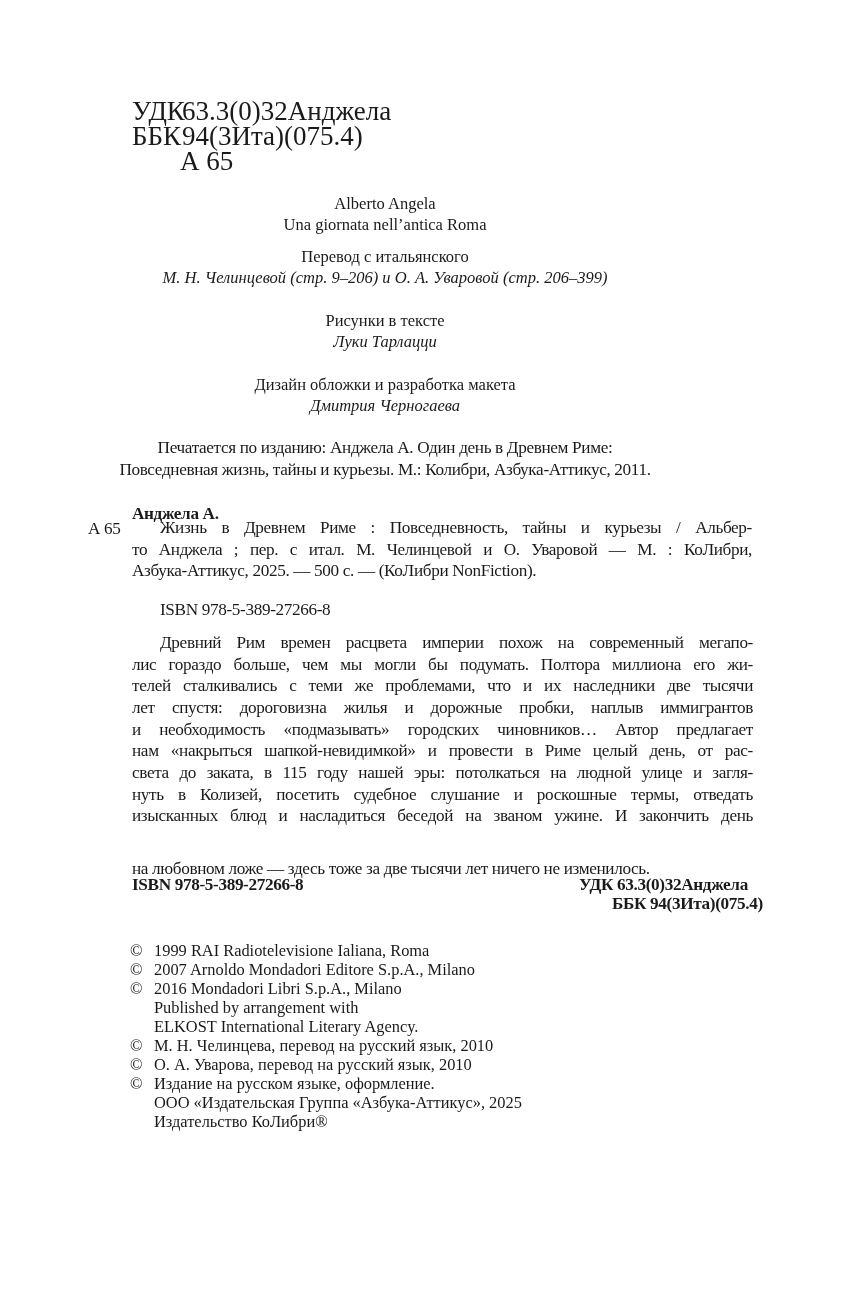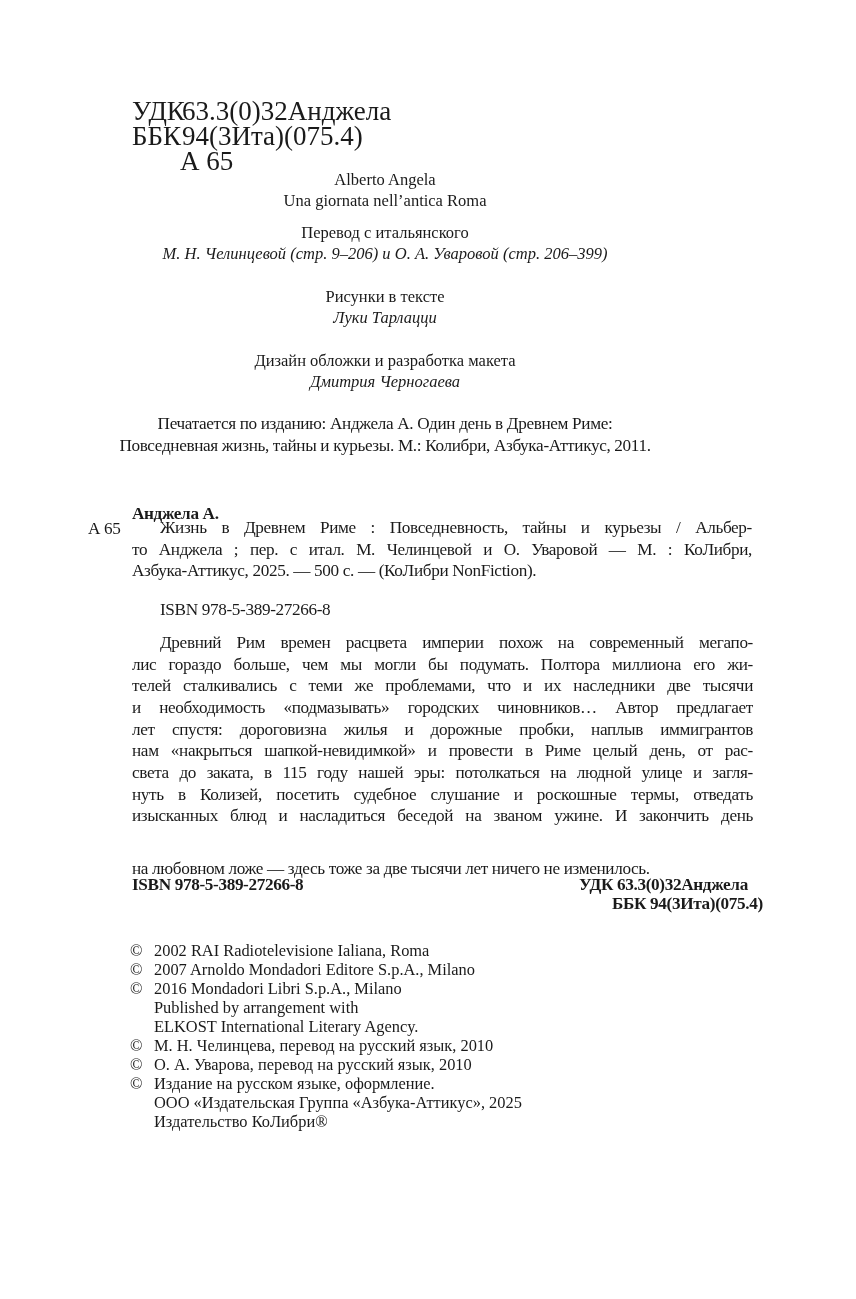--- a/index.html
+++ b/index.html
@@ -20,20 +20,21 @@
       font-size: 27px;
       line-height: 26px;
     }
     .center-block {
       position: absolute;
       left: 0;
       width: 770px;
       text-align: center;
       font-size: 16.5px;
       line-height: 21px;
+      margin-top: 24px;
     }
     .center-block .line { display: block; white-space: nowrap; }
     .it { font-style: italic; }
     .condensed {
       font-size: 17.2px;
       line-height: 21.5px;
       letter-spacing: -0.35px;
     }
     .bib {
       position: absolute;
@@ -107,37 +108,37 @@
   <span class="line" style="padding-left:28px;">Жизнь в Древнем Риме : Повседневность, тайны и курьезы / Альбер-</span>
   <span class="line">то Анджела ; пер. с итал. М. Челинцевой и О. Уваровой — М. : КоЛибри,</span>
   <span class="line last">Азбука-Аттикус, 2025. — 500 с. — (КоЛибри NonFiction).</span>
 </div>
 <span class="abs condensed" style="left:160px; top:599px;">ISBN 978-5-389-27266-8</span>
 
 <div class="annot" style="top:632px;">
   <span class="line" style="padding-left:28px;">Древний Рим времен расцвета империи похож на современный мегапо-</span>
   <span class="line">лис гораздо больше, чем мы могли бы подумать. Полтора миллиона его жи-</span>
   <span class="line">телей сталкивались с теми же проблемами, что и их наследники две тысячи</span>
+  <span class="line">лет спустя: дороговизна жилья и дорожные пробки, наплыв иммигрантов</span>
   <span class="line">и необходимость «подмазывать» городских чиновников… Автор предлагает</span>
-  <span class="line">лет спустя: дороговизна жилья и дорожные пробки, наплыв иммигрантов</span>
   <span class="line">нам «накрыться шапкой-невидимкой» и провести в Риме целый день, от рас-</span>
   <span class="line">света до заката, в 115 году нашей эры: потолкаться на людной улице и загля-</span>
   <span class="line">нуть в Колизей, посетить судебное слушание и роскошные термы, отведать</span>
   <span class="line">изысканных блюд и насладиться беседой на званом ужине. И закончить день</span>
   <span class="line last">на любовном ложе — здесь тоже за две тысячи лет ничего не изменилось.</span>
 </div>
 
 <span class="abs condensed bold" style="left:132px; top:874px;">ISBN 978-5-389-27266-8</span>
 <span class="abs condensed bold" style="left:579px; top:874px;">УДК 63.3(0)32Анджела</span>
 <span class="abs condensed bold" style="left:579px; top:893px;margin-left:33px;">ББК 94(3Ита)(075.4)</span>
 
 <div class="copy" style="top:941px;">
   <div class="row">
     <span class="sym">©</span>
-    <span>2002 RAI Radiotelevisione Ialiana, Roma</span>
+    <span>1999 RAI Radiotelevisione Ialiana, Roma</span>
   </div>
   <div class="row">
     <span class="sym">©</span>
     <span>2007 Arnoldo Mondadori Editore S.p.A., Milano</span>
   </div>
   <div class="row">
     <span class="sym">©</span>
     <span>2016 Mondadori Libri S.p.A., Milano</span>
   </div>
   <div class="row">

